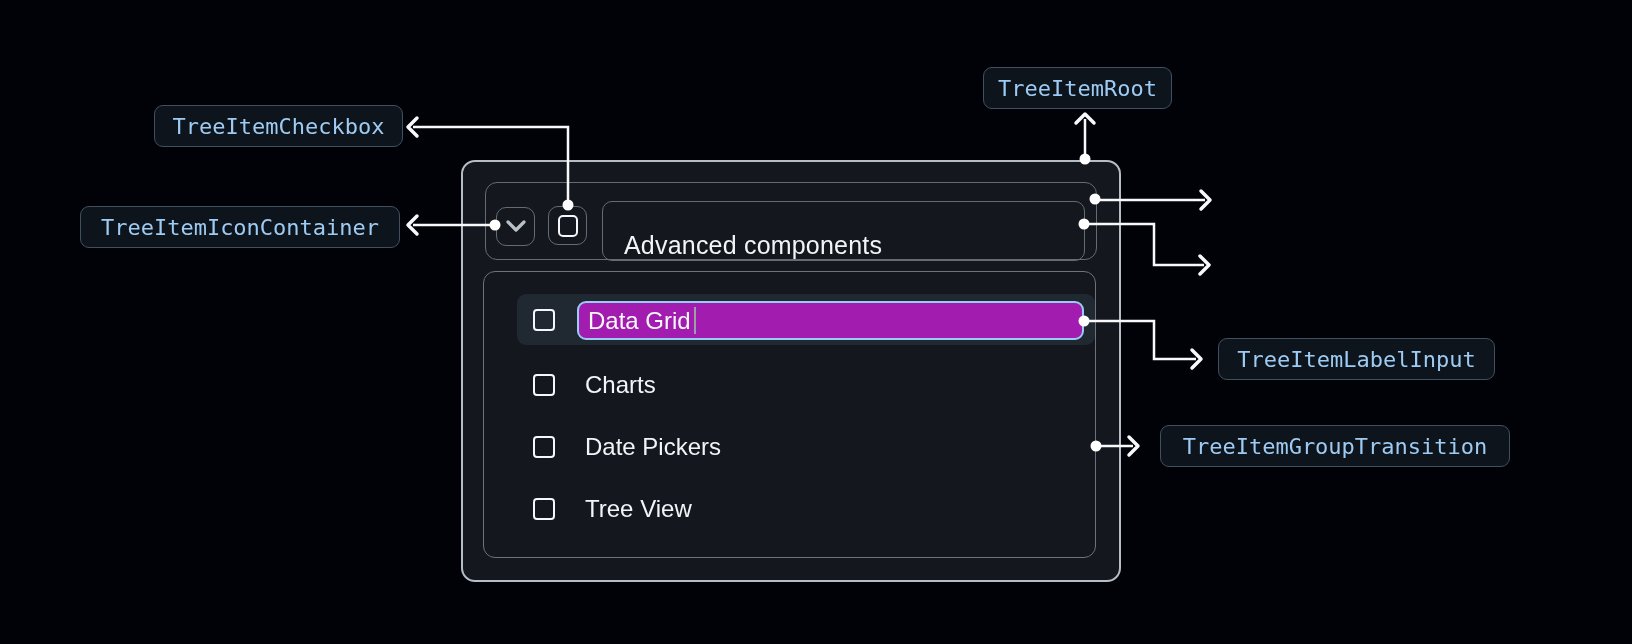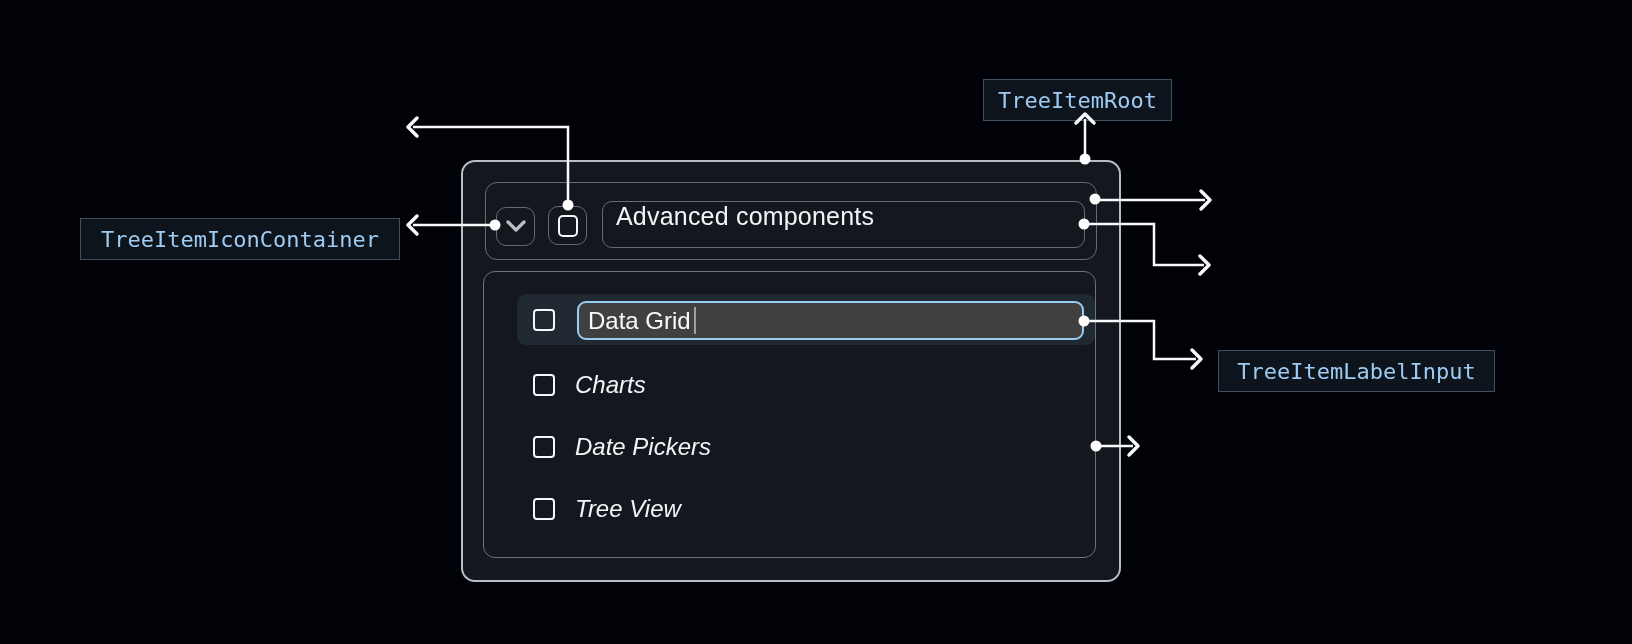--- a/index.html
+++ b/index.html
@@ -21,52 +21,52 @@
     border:1.5px solid #636b74;border-radius:10px;box-sizing:border-box;
     display:flex;align-items:center;justify-content:center;cursor:pointer;
   }
   .chk-box{
     position:absolute;left:548px;top:206px;width:39px;height:39px;
     border:1.5px solid #636b74;border-radius:10px;box-sizing:border-box;
     display:flex;align-items:center;justify-content:center;cursor:pointer;
   }
   .chk{width:20px;height:22px;border:2.5px solid #f5f7fa;border-radius:5px;box-sizing:border-box;}
   .label-box{
-    position:absolute;left:602px;top:201px;width:483px;height:47px;
+    position:absolute;left:602px;top:201px;width:483px;height:60px;
     border:1.5px solid #636b74;border-radius:10px;box-sizing:border-box;
-    display:flex;align-items:flex-start;padding-left:13px;
+    display:flex;align-items:flex-end;padding-left:21px;
     color:#f2f5f8;font-size:25px;letter-spacing:.2px;
   }
   .group-box{
     position:absolute;left:483px;top:271px;width:613px;height:287px;
     border:1.5px solid #6b737c;border-radius:12px;box-sizing:border-box;
   }
   .row{position:absolute;display:flex;align-items:center;}
   .row .chk{width:22px;height:22px;border-radius:4px;margin-left:16px;flex:0 0 auto;}
-  .row .rlabel{color:#f2f5f8;font-size:24px;margin-left:20px;font-style:italic;}
+  .row .rlabel{color:#f2f5f8;font-size:24px;margin-left:30px;}
   .row-edit{
     left:517px;top:294px;width:578px;height:51px;
     background:#202831;border-radius:9px;
   }
   .row-charts{left:517px;top:361px;width:578px;height:48px;}
   .row-date{left:517px;top:423px;width:578px;height:48px;}
   .row-tree{left:517px;top:485px;width:578px;height:48px;}
   .edit-input{
     position:absolute;left:60px;top:7px;width:507px;height:39px;
-    background:#404040;border:2px solid #99ccf3;border-radius:9px;box-sizing:border-box;
+    background:#a21caf;border:2px solid #99ccf3;border-radius:9px;box-sizing:border-box;
     display:flex;align-items:center;padding-left:9px;
     color:#f7f9fb;font-size:24px;cursor:text;
   }
   .caret{display:inline-block;width:2px;height:27px;background:#9aa0a6;margin-left:3px;}
   
   .badge{
     position:absolute;height:42px;box-sizing:border-box;
-    background:#0d141c;border:1.5px solid #41505f;border-radius:0;
+    background:#0d141c;border:1.5px solid #41505f;border-radius:9px;
     display:flex;align-items:center;justify-content:center;
-    color:#9ecbf3;font-family:"DejaVu Sans Mono",monospace;font-size:22px;white-space:nowrap;margin-top:12px;
+    color:#9ecbf3;font-family:"DejaVu Sans Mono",monospace;font-size:22px;white-space:nowrap;
   }
   .b-checkbox{left:154px;top:105px;width:249px;}
   .b-iconcontainer{left:80px;top:206px;width:320px;}
   .b-root{left:983px;top:67px;width:189px;}
   .b-content{left:1218px;top:180px;width:235px;}
   .b-label{left:1217px;top:244px;width:207px;}
   .b-labelinput{left:1218px;top:338px;width:277px;justify-content:center;}
   .b-grouptransition{left:1160px;top:425px;width:350px;}
   
   .overlay{position:absolute;left:0;top:0;pointer-events:none;}
@@ -117,28 +117,34 @@
   <div class="row row-date">
     <span class="chk"></span>
     <span class="rlabel">Date Pickers</span>
   </div>
 
   <div class="row row-tree">
     <span class="chk"></span>
     <span class="rlabel">Tree View</span>
   </div>
 
+  <div class="badge b-checkbox">
+    <span>TreeItemCheckbox</span>
+  </div>
   <div class="badge b-iconcontainer">
     <span>TreeItemIconContainer</span>
   </div>
   <div class="badge b-root">
     <span>TreeItemRoot</span>
   </div>
   <div class="badge b-labelinput">
     <span>TreeItemLabelInput</span>
+  </div>
+  <div class="badge b-grouptransition">
+    <span>TreeItemGroupTransition</span>
   </div>
 
   <svg class="overlay" width="1632" height="644" viewBox="0 0 1632 644">
 
     <g>
       <path d="M1085 158 V119"></path>
       <path class="head" d="M1076 123 L1085 114 L1094 123"></path>
       <circle cx="1085" cy="159" r="5.5"></circle>
     </g>
 

